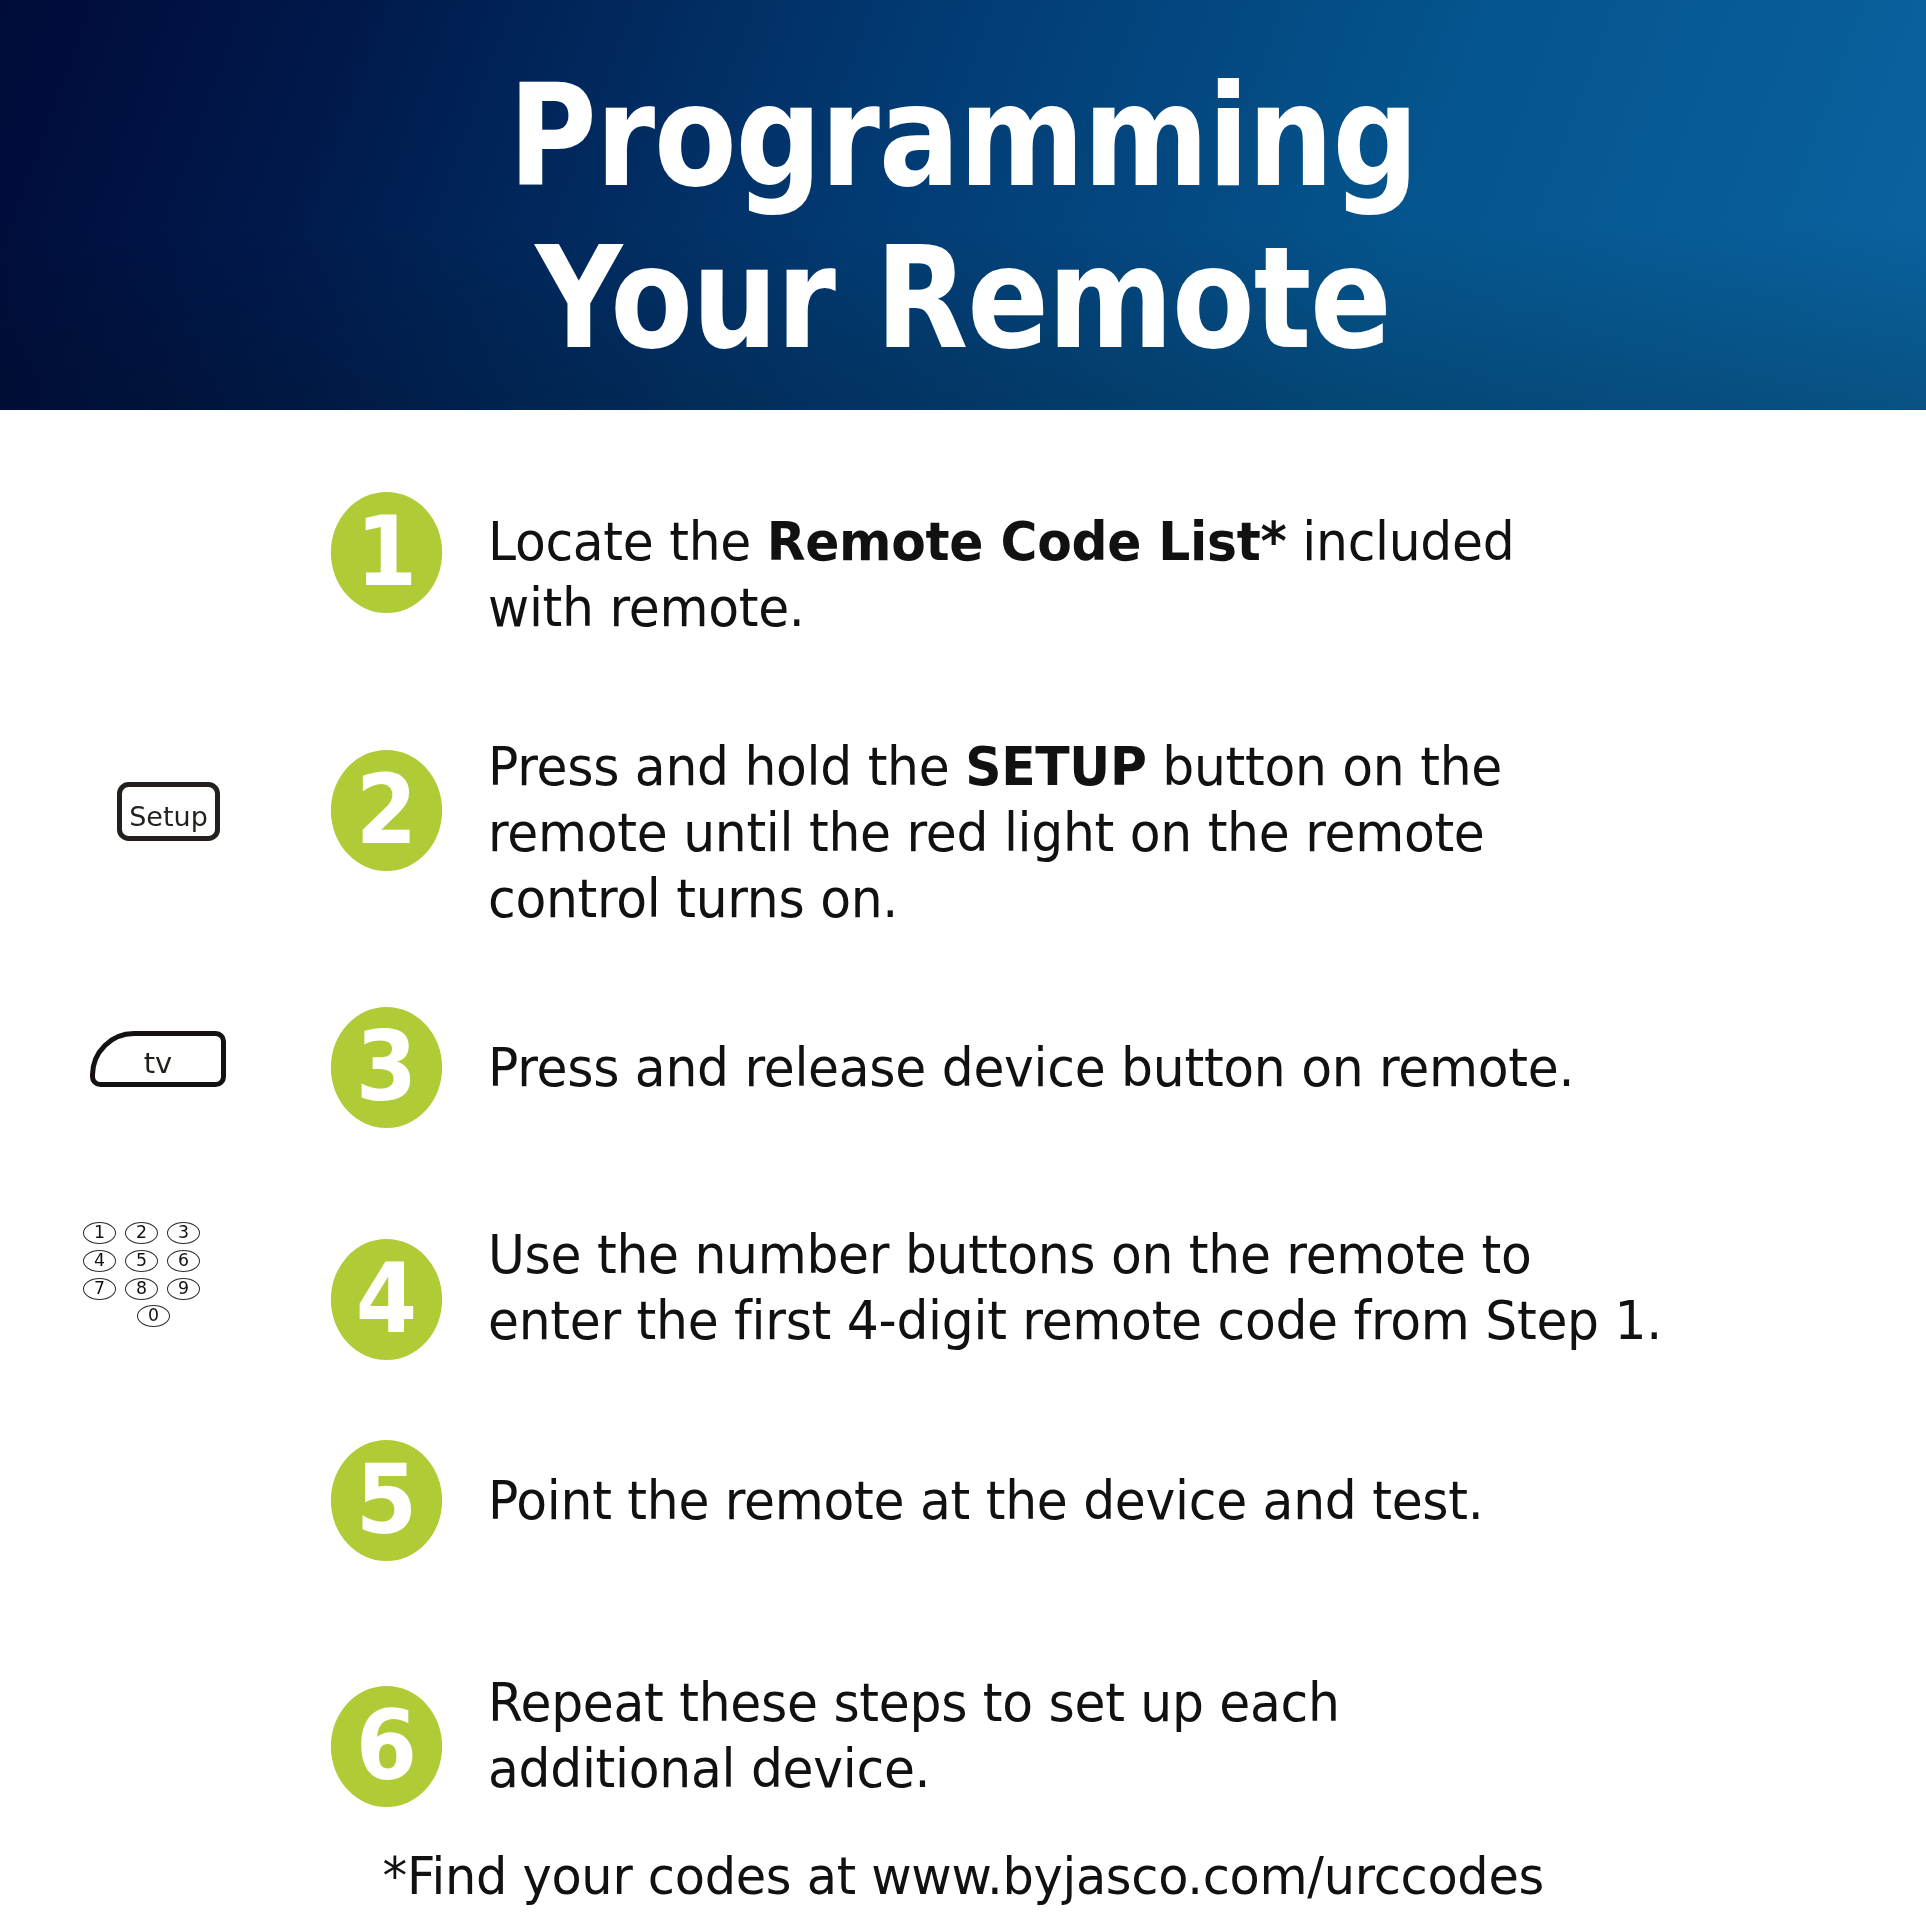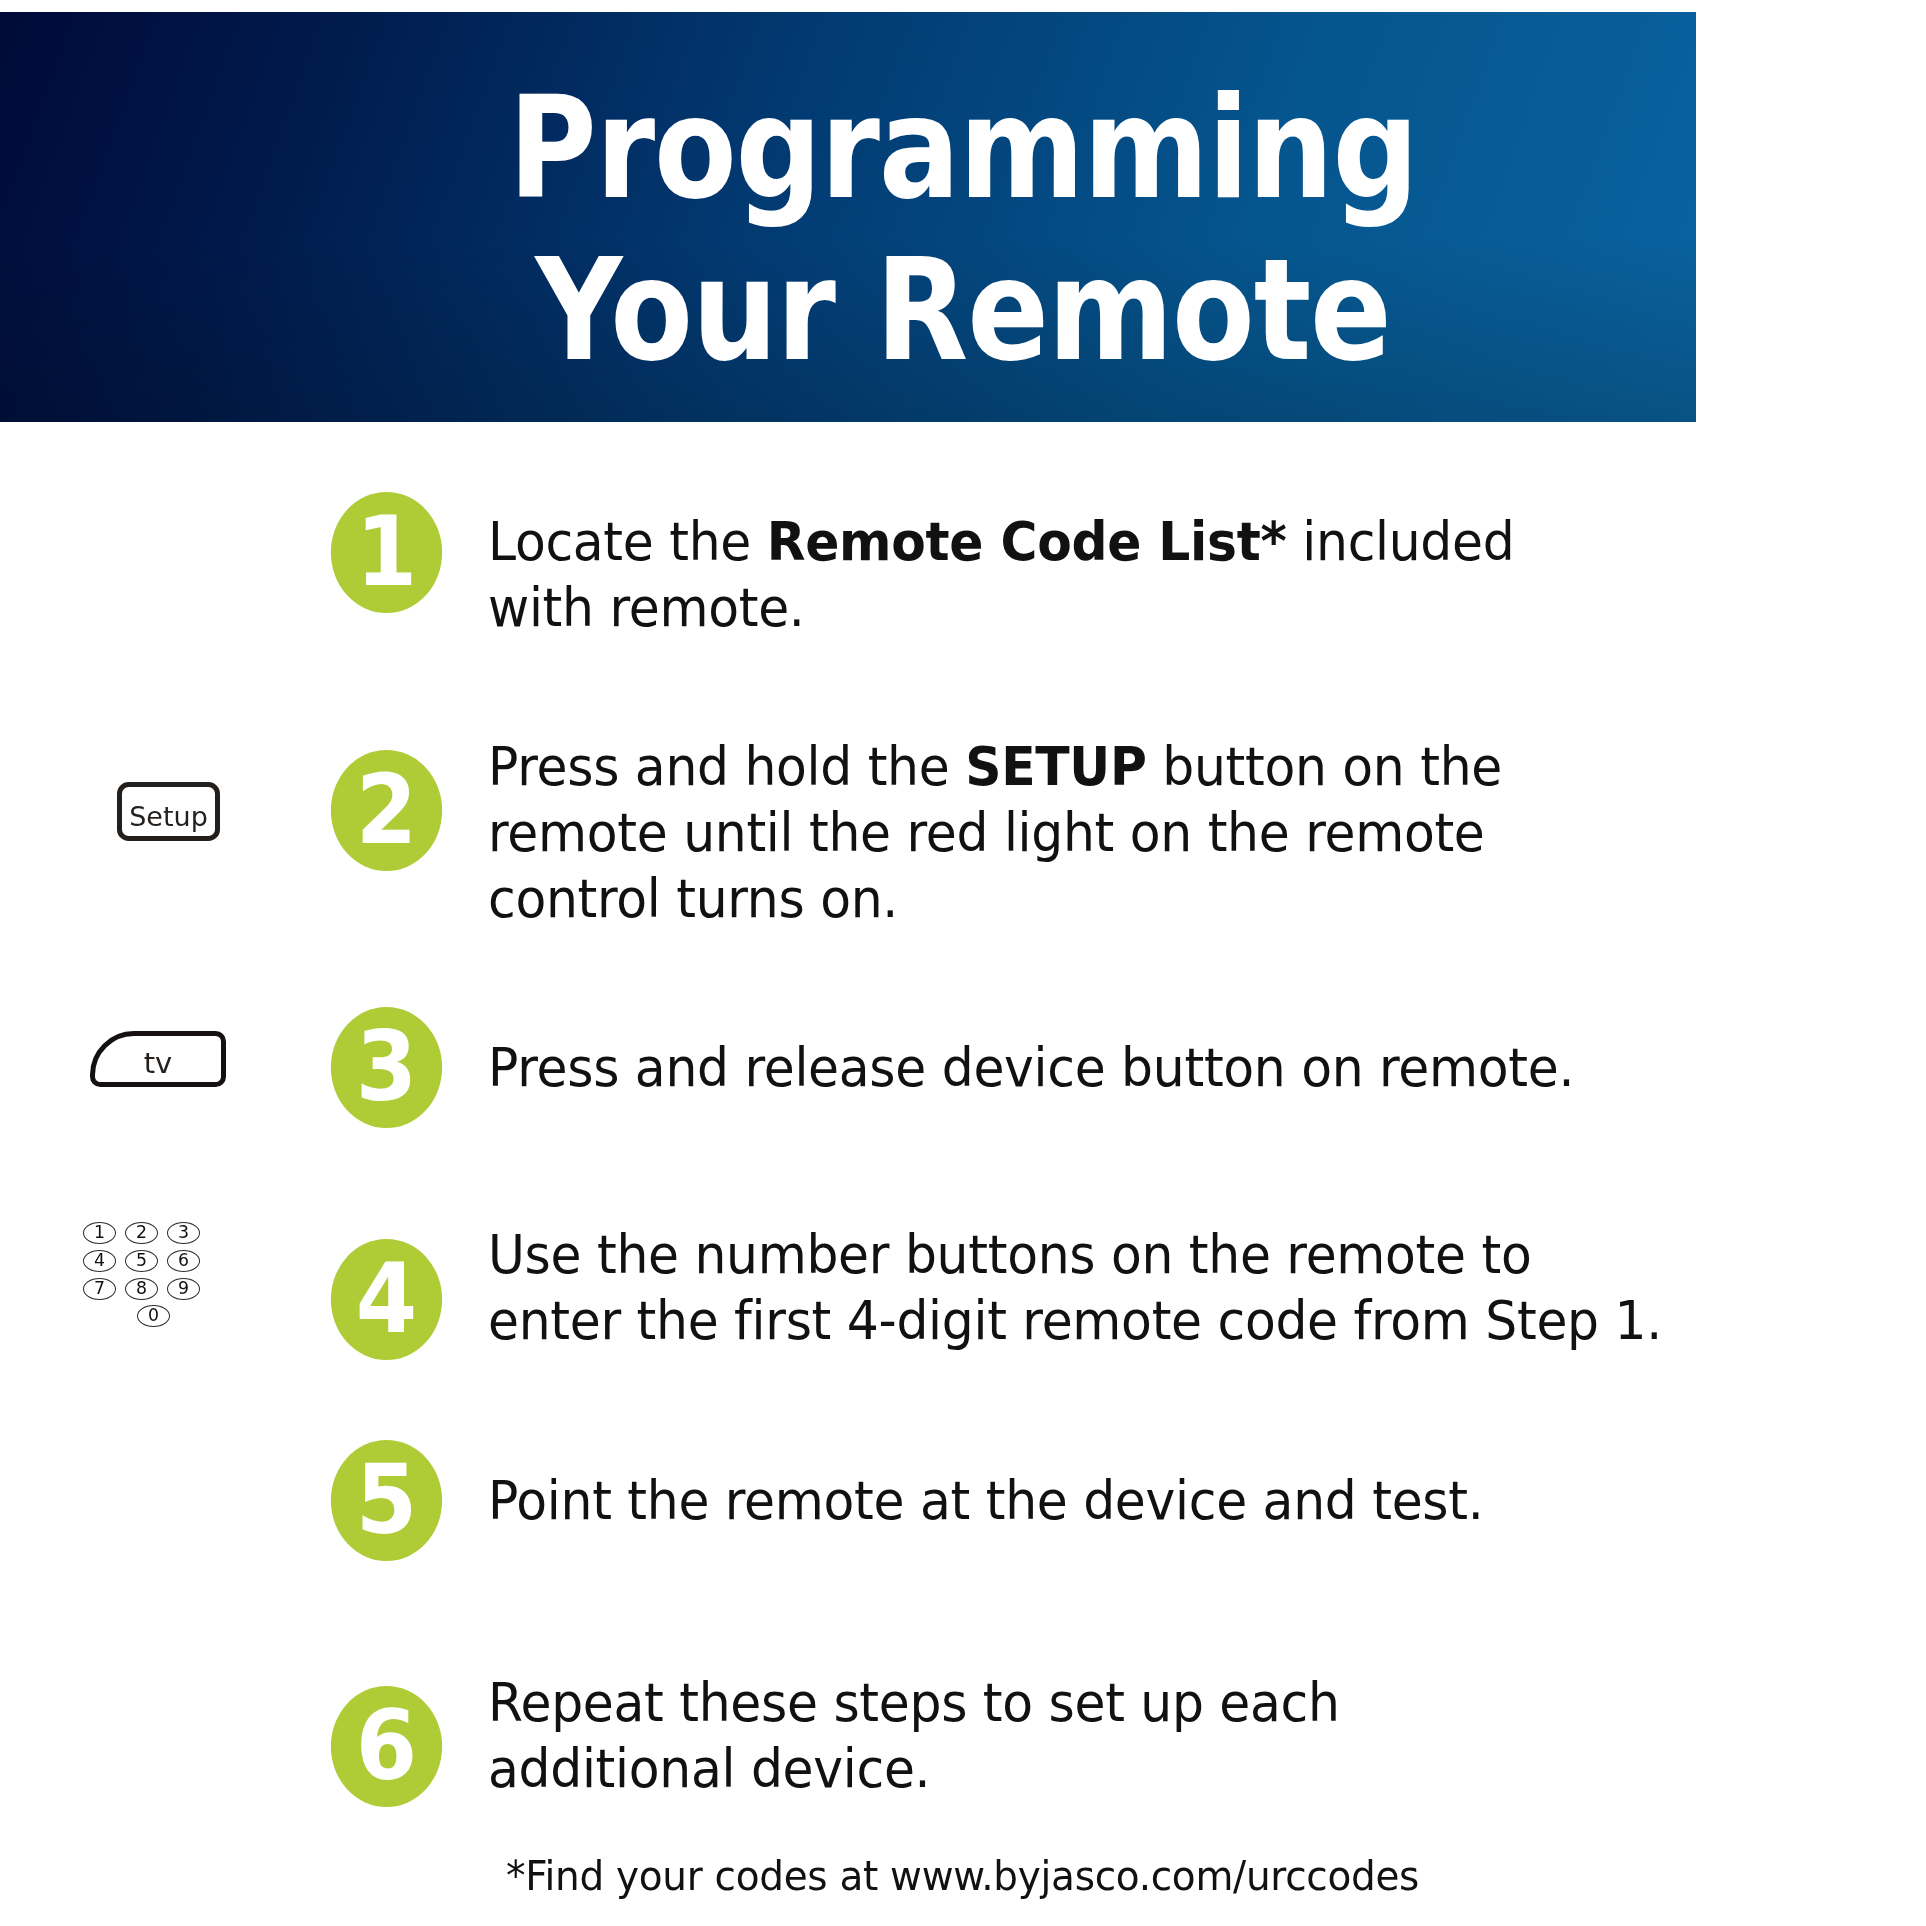--- a/index.html
+++ b/index.html
@@ -12,22 +12,22 @@
     height: 1926px;
     overflow: hidden;
     font-family: "DejaVu Sans", "Liberation Sans", sans-serif;
     position: relative;
   }
 
   
   #header {
     position: absolute;
     left: 0;
-    top: 12px;
-    width: 1696px;
+    top: 0;
+    width: 1926px;
     height: 410px;
     background:
       linear-gradient(110deg,
         #000a38 0%,
         #001a4c 18%,
         #023a72 45%,
         #05558e 72%,
         #0a63a0 100%);
     overflow: hidden;
   }
@@ -164,21 +164,21 @@
 
   
   #footer-note {
     position: absolute;
     left: 0;
     top: 1849px;
     width: 1926px;
     text-align: center;
     color: #111111;
     font-family: "DejaVu Sans", "Liberation Sans", sans-serif;
-    font-size: 41px;
+    font-size: 52px;
     line-height: 54px;
     letter-spacing: -0.3px;
   }
   #footer-note span {
     display: inline-block;
     transform: scaleX(0.95);
     transform-origin: center center;
   }
 </style>
 </head>

